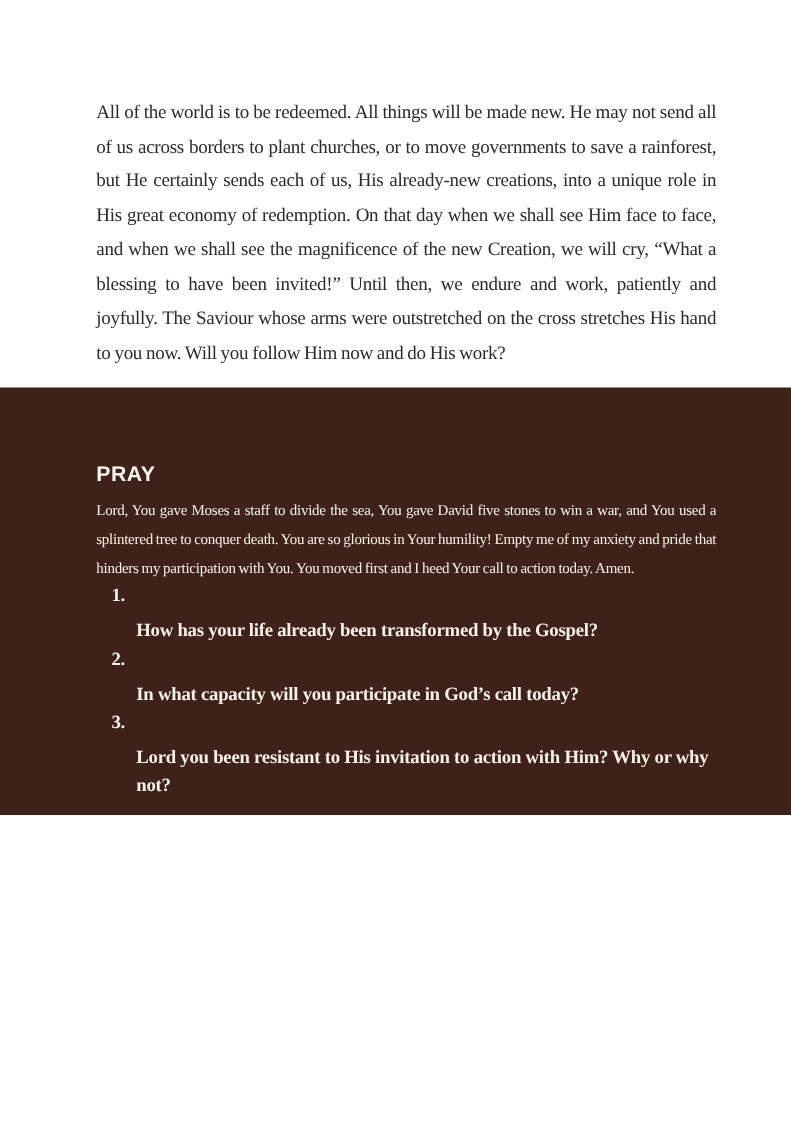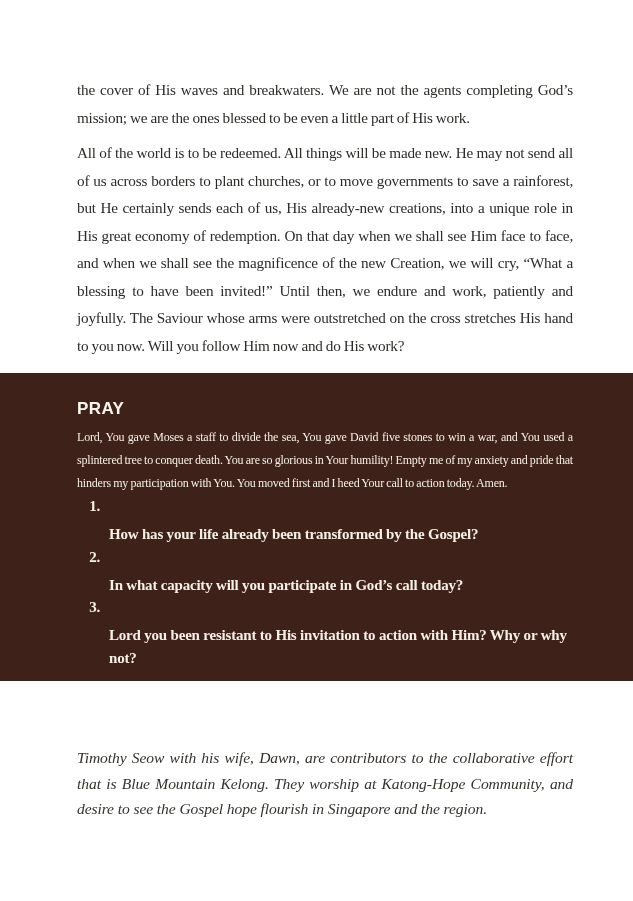--- a/index.html
+++ b/index.html
@@ -33,20 +33,21 @@
     color: #f6f0e6;
     padding: 26px 60px 12px 77px;
   }
   .panel-heading {
     font-family: "Liberation Sans", sans-serif;
     font-weight: bold;
     font-size: 17px;
     letter-spacing: 0.4px;
     color: #fbf7f0;
     margin-bottom: 7px;
+    margin-top: 34px;
   }
   .panel-text {
     font-size: 12px;
     font-weight: normal;
     line-height: 23px;
     letter-spacing: -0.2px;
     word-spacing: -0.5px;
     text-align: justify;
   }
   .ponder-heading {
@@ -87,21 +88,20 @@
     font-size: 15px;
     color: #4a453f;
   }
 </style>
 </head>
 <body>
 
 <div class="page">
 
   <div class="main-text">
-    <p class="body-p">the cover of His waves and breakwaters. We are not the agents completing God’s mission; we are the ones blessed to be even a little part of His work.</p>
     <p class="body-p">All of the world is to be redeemed. All things will be made new. He may not send all of us across borders to plant churches, or to move governments to save a rainforest, but He certainly sends each of us, His already-new creations, into a unique role in His great economy of redemption. On that day when we shall see Him face to face, and when we shall see the magnificence of the new Creation, we will cry, “What a blessing to have been invited!” Until then, we endure and work, patiently and joyfully. The Saviour whose arms were outstretched on the cross stretches His hand to you now. Will you follow Him now and do His work?</p>
   </div>
 
   <section class="panel">
     <h2 class="panel-heading">PRAY</h2>
     <p class="panel-text">Lord, You gave Moses a staff to divide the sea, You gave David five stones to win a war, and You used a splintered tree to conquer death. You are so glorious in Your humility! Empty me of my anxiety and pride that hinders my participation with You. You moved first and I heed Your call to action today. Amen.</p>
 
     <ol class="ponder-list">
       <li class="ponder-item">
         <span class="q-num">1.</span>
@@ -111,16 +111,15 @@
         <span class="q-num">2.</span>
         <span class="q-text">In what capacity will you participate in God’s call today?</span>
       </li>
       <li class="ponder-item">
         <span class="q-num">3.</span>
         <span class="q-text">Lord you been resistant to His invitation to action with Him? Why or why not?</span>
       </li>
     </ol>
   </section>
 
-  <p class="bio">Timothy Seow with his wife, Dawn, are contributors to the collaborative effort that is Blue Mountain Kelong. They worship at Katong-Hope Community, and desire to see the Gospel hope flourish in Singapore and the region.</p>
 
 
 </div>
 
 </body></html>

